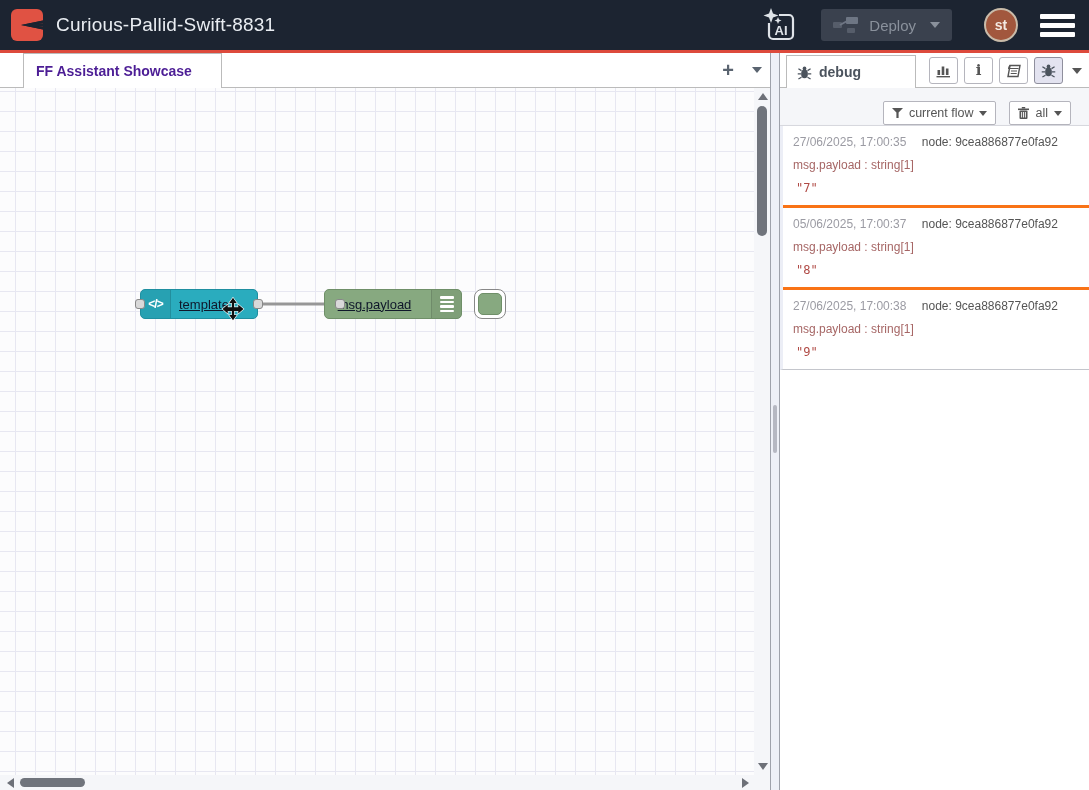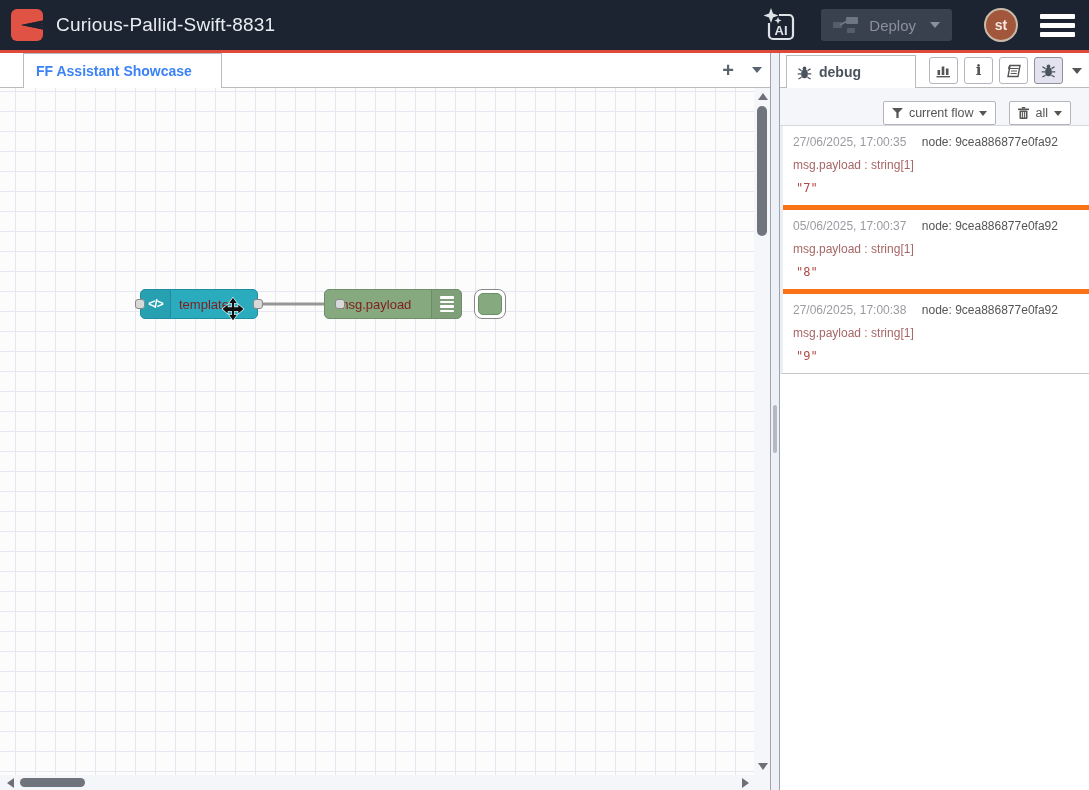--- a/index.html
+++ b/index.html
@@ -22,40 +22,40 @@
   .hamburger span { width:35px; height:5px; background:#fff; border-radius:1px; display:block; }
   .redline { height:3px; background:#dd4a3c; flex:none; }
 
   
   .body { flex:1; display:flex; min-height:0; }
 
   
   .workspace { width:770px; flex:none; display:flex; flex-direction:column; background:#fff; }
   .tabstrip { height:35px; flex:none; border-bottom:1px solid #bbbbbb; display:flex; align-items:flex-end; background:#fff; position:relative; }
   .flow-tab { height:35px; margin-left:23px; width:199px; background:#fff; border:1px solid #bbbbbb; border-bottom:none; margin-bottom:-1px; display:flex; align-items:center; padding:0 12px; cursor:pointer; }
-  .flow-tab-label { font-size:14px; font-weight:bold; color:#3b82f6; white-space:nowrap; overflow:hidden; }
+  .flow-tab-label { font-size:14px; font-weight:bold; color:#4c1d95; white-space:nowrap; overflow:hidden; }
   .tabstrip-actions { position:absolute; right:8px; top:0; height:34px; display:flex; align-items:center; gap:18px; }
   .plus-btn { background:none; border:none; cursor:pointer; color:#5a6470; font-size:20px; font-weight:bold; line-height:1; }
   .tab-caret { border-top-color:#5a6470; cursor:pointer; }
 
   .canvas-wrap { flex:1; display:flex; min-height:0; }
   .canvas { position:relative; flex:1; background:#fcfcfd; overflow:hidden;
     background-image:linear-gradient(#e7e7f1 1px, transparent 1px), linear-gradient(90deg, #e7e7f1 1px, transparent 1px);
     background-size:20px 20px; background-position:15px 3px; }
 
   .wire-layer { position:absolute; left:0; top:0; width:100%; height:100%; pointer-events:none; }
 
   .flow-node { position:absolute; height:30px; border-radius:5px; display:flex; align-items:center; cursor:move; }
   .node-template { left:140px; top:201px; width:118px; background:#2aacbe; border:1px solid #1f8fa0; }
   .node-debug { left:324px; top:201px; width:138px; background:#87a980; border:1px solid #6f8f68;gap:7px; }
   .node-iconbox { width:30px; height:28px; display:flex; align-items:center; justify-content:center; flex:none; }
   .node-template .node-iconbox { background:rgba(0,0,0,0.06); border-right:1px solid rgba(0,0,0,0.12); border-radius:4px 0 0 4px; }
   .node-debug .node-iconbox { background:rgba(0,0,0,0.06); border-left:1px solid rgba(0,0,0,0.12); border-radius:0 4px 4px 0; }
   .code-glyph { color:#fff; font-size:12px; font-weight:bold; letter-spacing:-1px; }
-  .node-label { flex:1; font-size:13px; color:#7f1d1d; padding:0 8px; white-space:nowrap; }
+  .node-label { flex:1; font-size:13px; color:#0f172a; padding:0 8px; white-space:nowrap;text-decoration:underline; }
   .node-debug .node-label { text-align:center; }
   .list-glyph { display:flex; flex-direction:column; gap:2px; }
   .list-glyph span { width:14px; height:2.5px; background:#fff; border-radius:1px; display:block; }
 
   .port { position:absolute; width:10px; height:10px; background:#d9d9d9; border:1px solid #888; border-radius:3px; cursor:crosshair; }
 
   .debug-toggle { position:absolute; left:474px; top:201px; width:32px; height:30px; background:#fff; border:1px solid #888; border-radius:8px; cursor:pointer; padding:3px; }
   .debug-toggle .inner { width:100%; height:100%; background:#87a980; border:1px solid #6f8f68; border-radius:5px; }
 
   .move-cursor { position:absolute; left:221px; top:209px; pointer-events:none; }
@@ -84,21 +84,21 @@
   .icon-btn { width:29px; height:27px; background:#fff; border:1px solid #b5b5bd; border-radius:3px; display:flex; align-items:center; justify-content:center; cursor:pointer; color:#555; }
   .icon-btn.selected { background:#e3e3f0; border-color:#8f8f9d; }
   .sb-caret { position:absolute; right:7px; top:15px; border-top-color:#555; cursor:pointer; }
   .info-glyph { font-family:"DejaVu Serif", serif; font-weight:bold; font-size:15px; color:#555; line-height:1; }
 
   .sb-toolbar { height:38px; flex:none; background:#f5f6f9; border-bottom:1px solid #d9dae0; display:flex; align-items:flex-end; justify-content:flex-end; gap:13px; padding-right:18px; }
   .tool-btn { height:24px; background:#fff; border:1px solid #b5b5bd; border-radius:2px; display:flex; align-items:center; gap:6px; padding:0 8px; cursor:pointer; color:#555; font-size:12.5px; }
   .tool-btn .caret { border-top-color:#555; border-left-width:4px; border-right-width:4px; border-top-width:5px; }
 
   .messages { border-left:3px solid #eceef6; border-bottom:1px solid #c4c6cc; box-shadow:0 3px 5px rgba(0,0,0,0.12); }
-  .dbg-msg { background:#fff; border-bottom:5px solid #f97316; padding:9px 10px 10px 10px; cursor:pointer; }
+  .dbg-msg { background:#fff; border-bottom:3px solid #f97316; padding:9px 10px 10px 10px; cursor:pointer; }
   .dbg-msg:last-child { border-bottom:none; }
   .dbg-meta { font-size:12px; margin-bottom:9px; }
   .dbg-time { color:#9b9ba3; }
   .dbg-node { color:#555; margin-left:12px; }
   .dbg-prop { font-size:12px; color:#a66665; margin-bottom:9px; }
   .dbg-value { font-family:"DejaVu Sans Mono", monospace; font-size:12px; color:#b04a45; padding-left:3px; }
   .sb-rest { flex:1; background:#fff; }
 </style>
 </head>
 <body>

